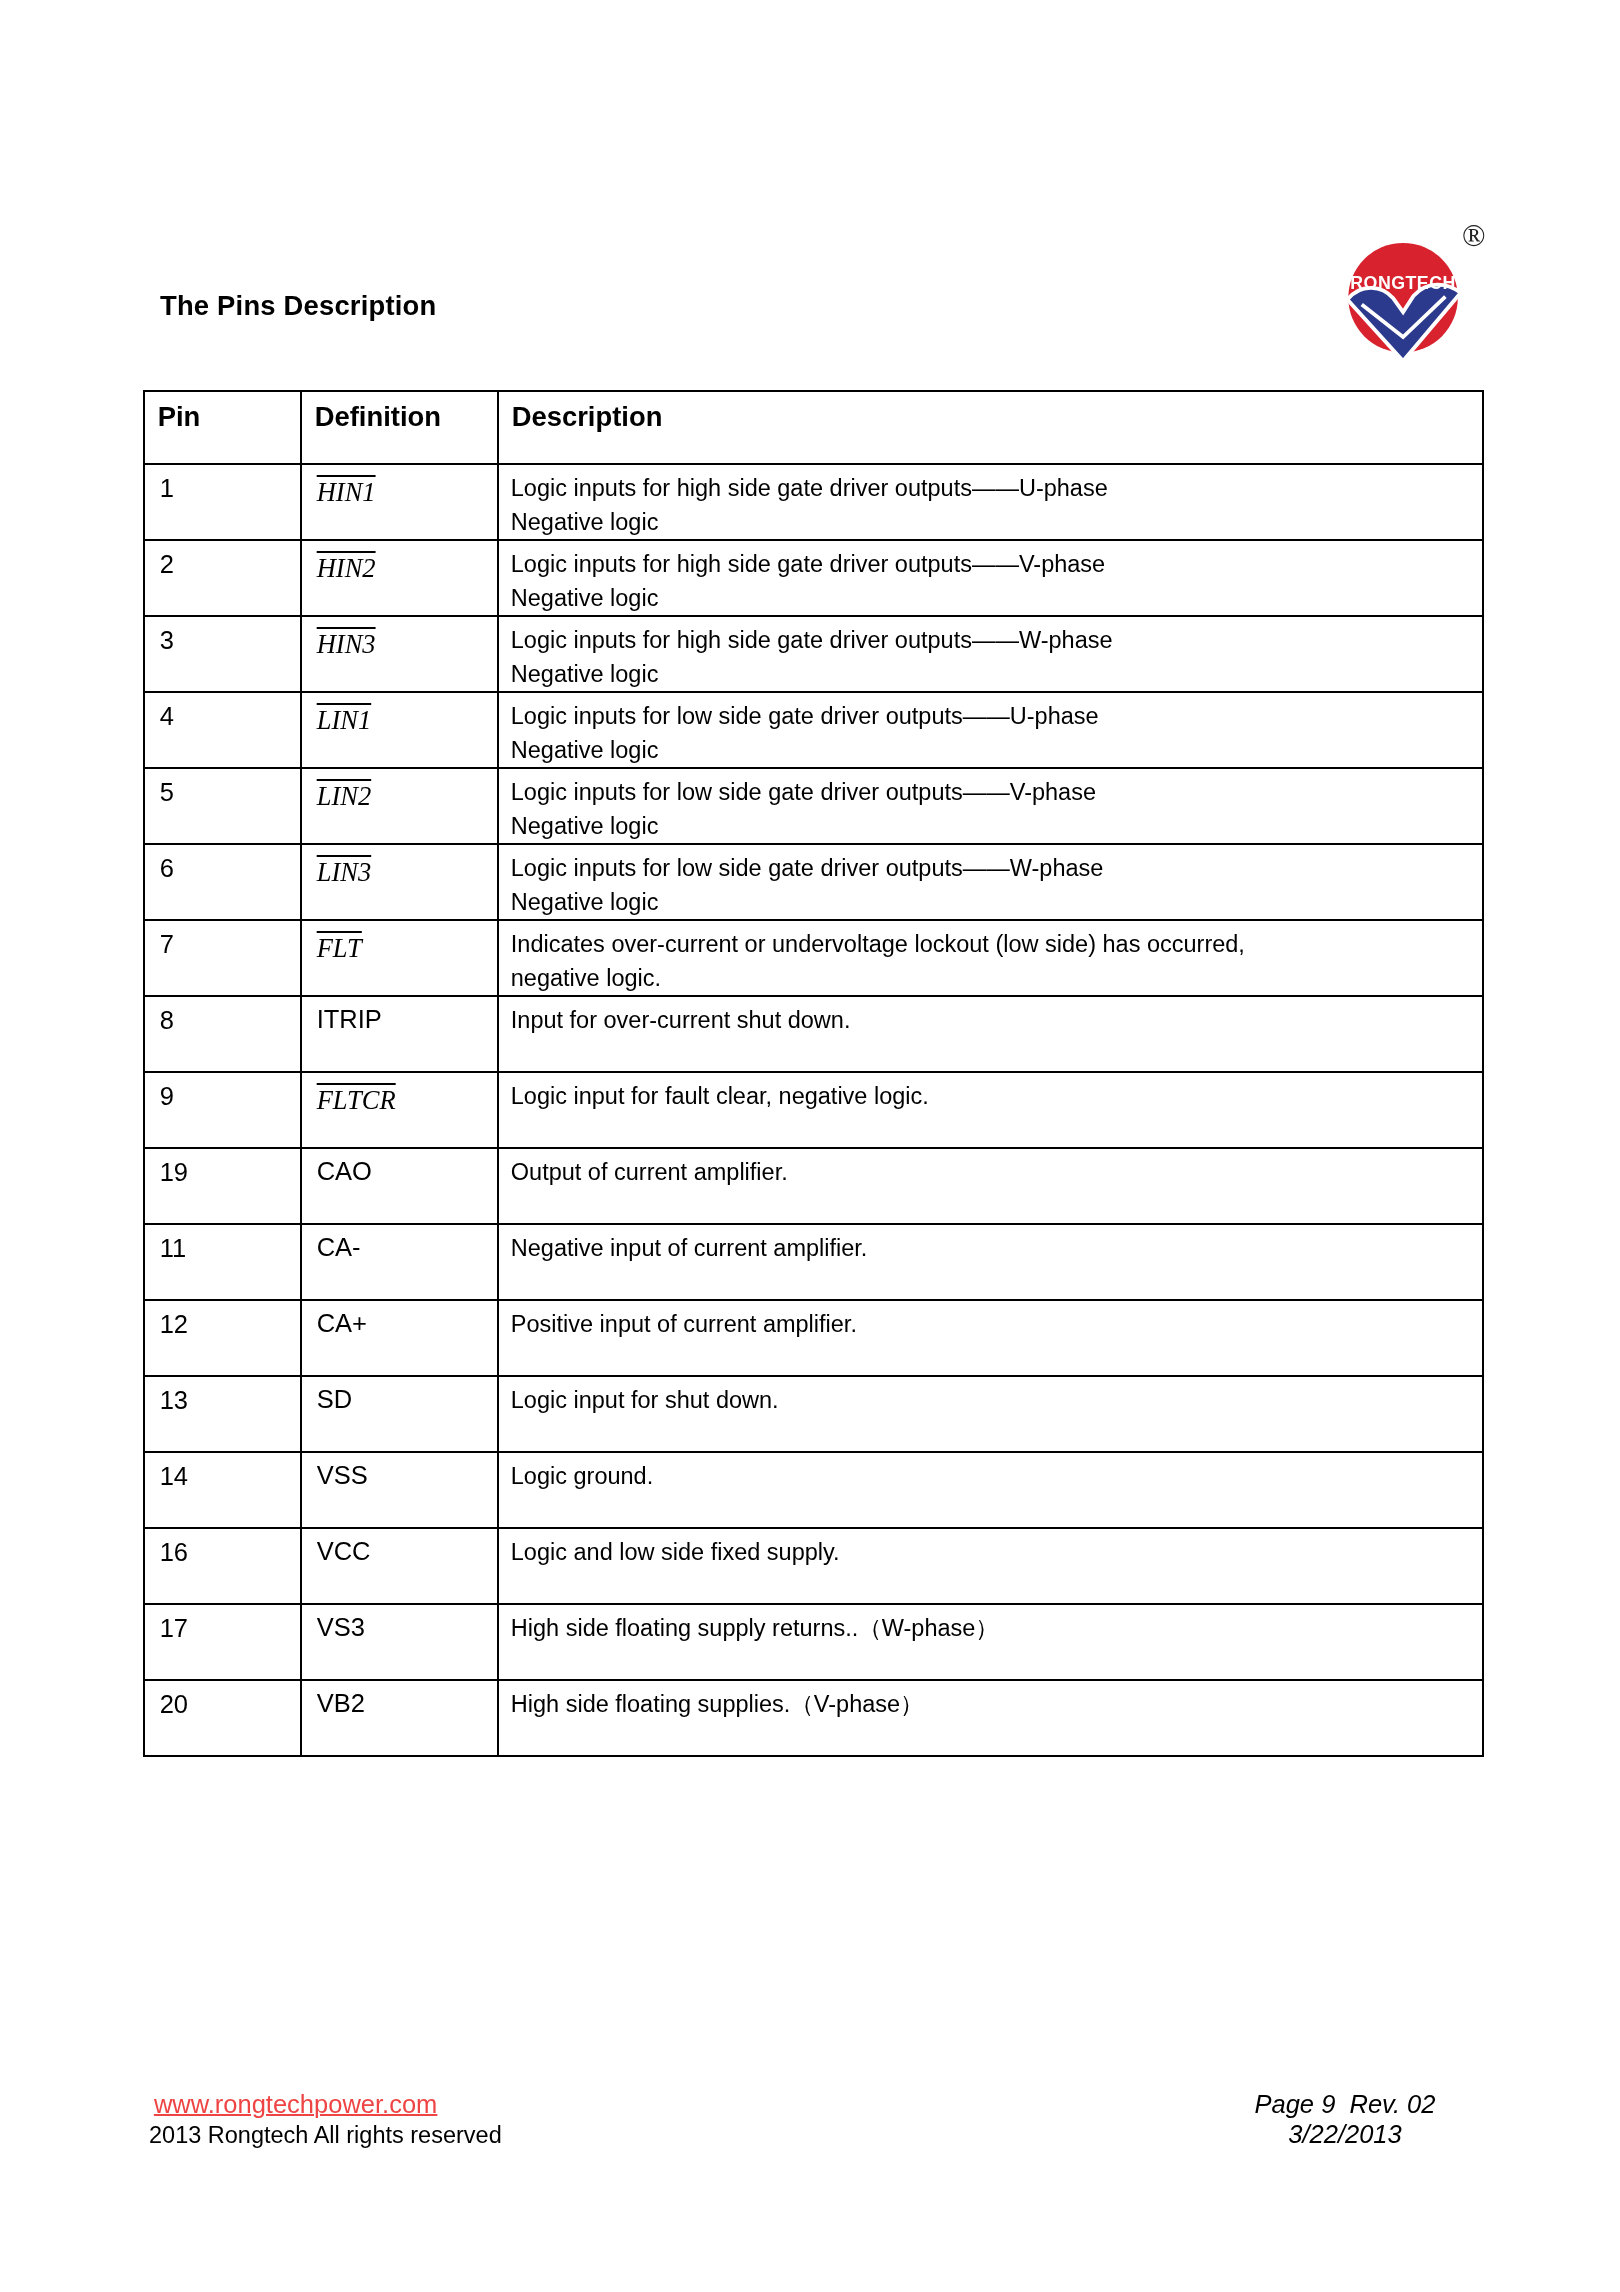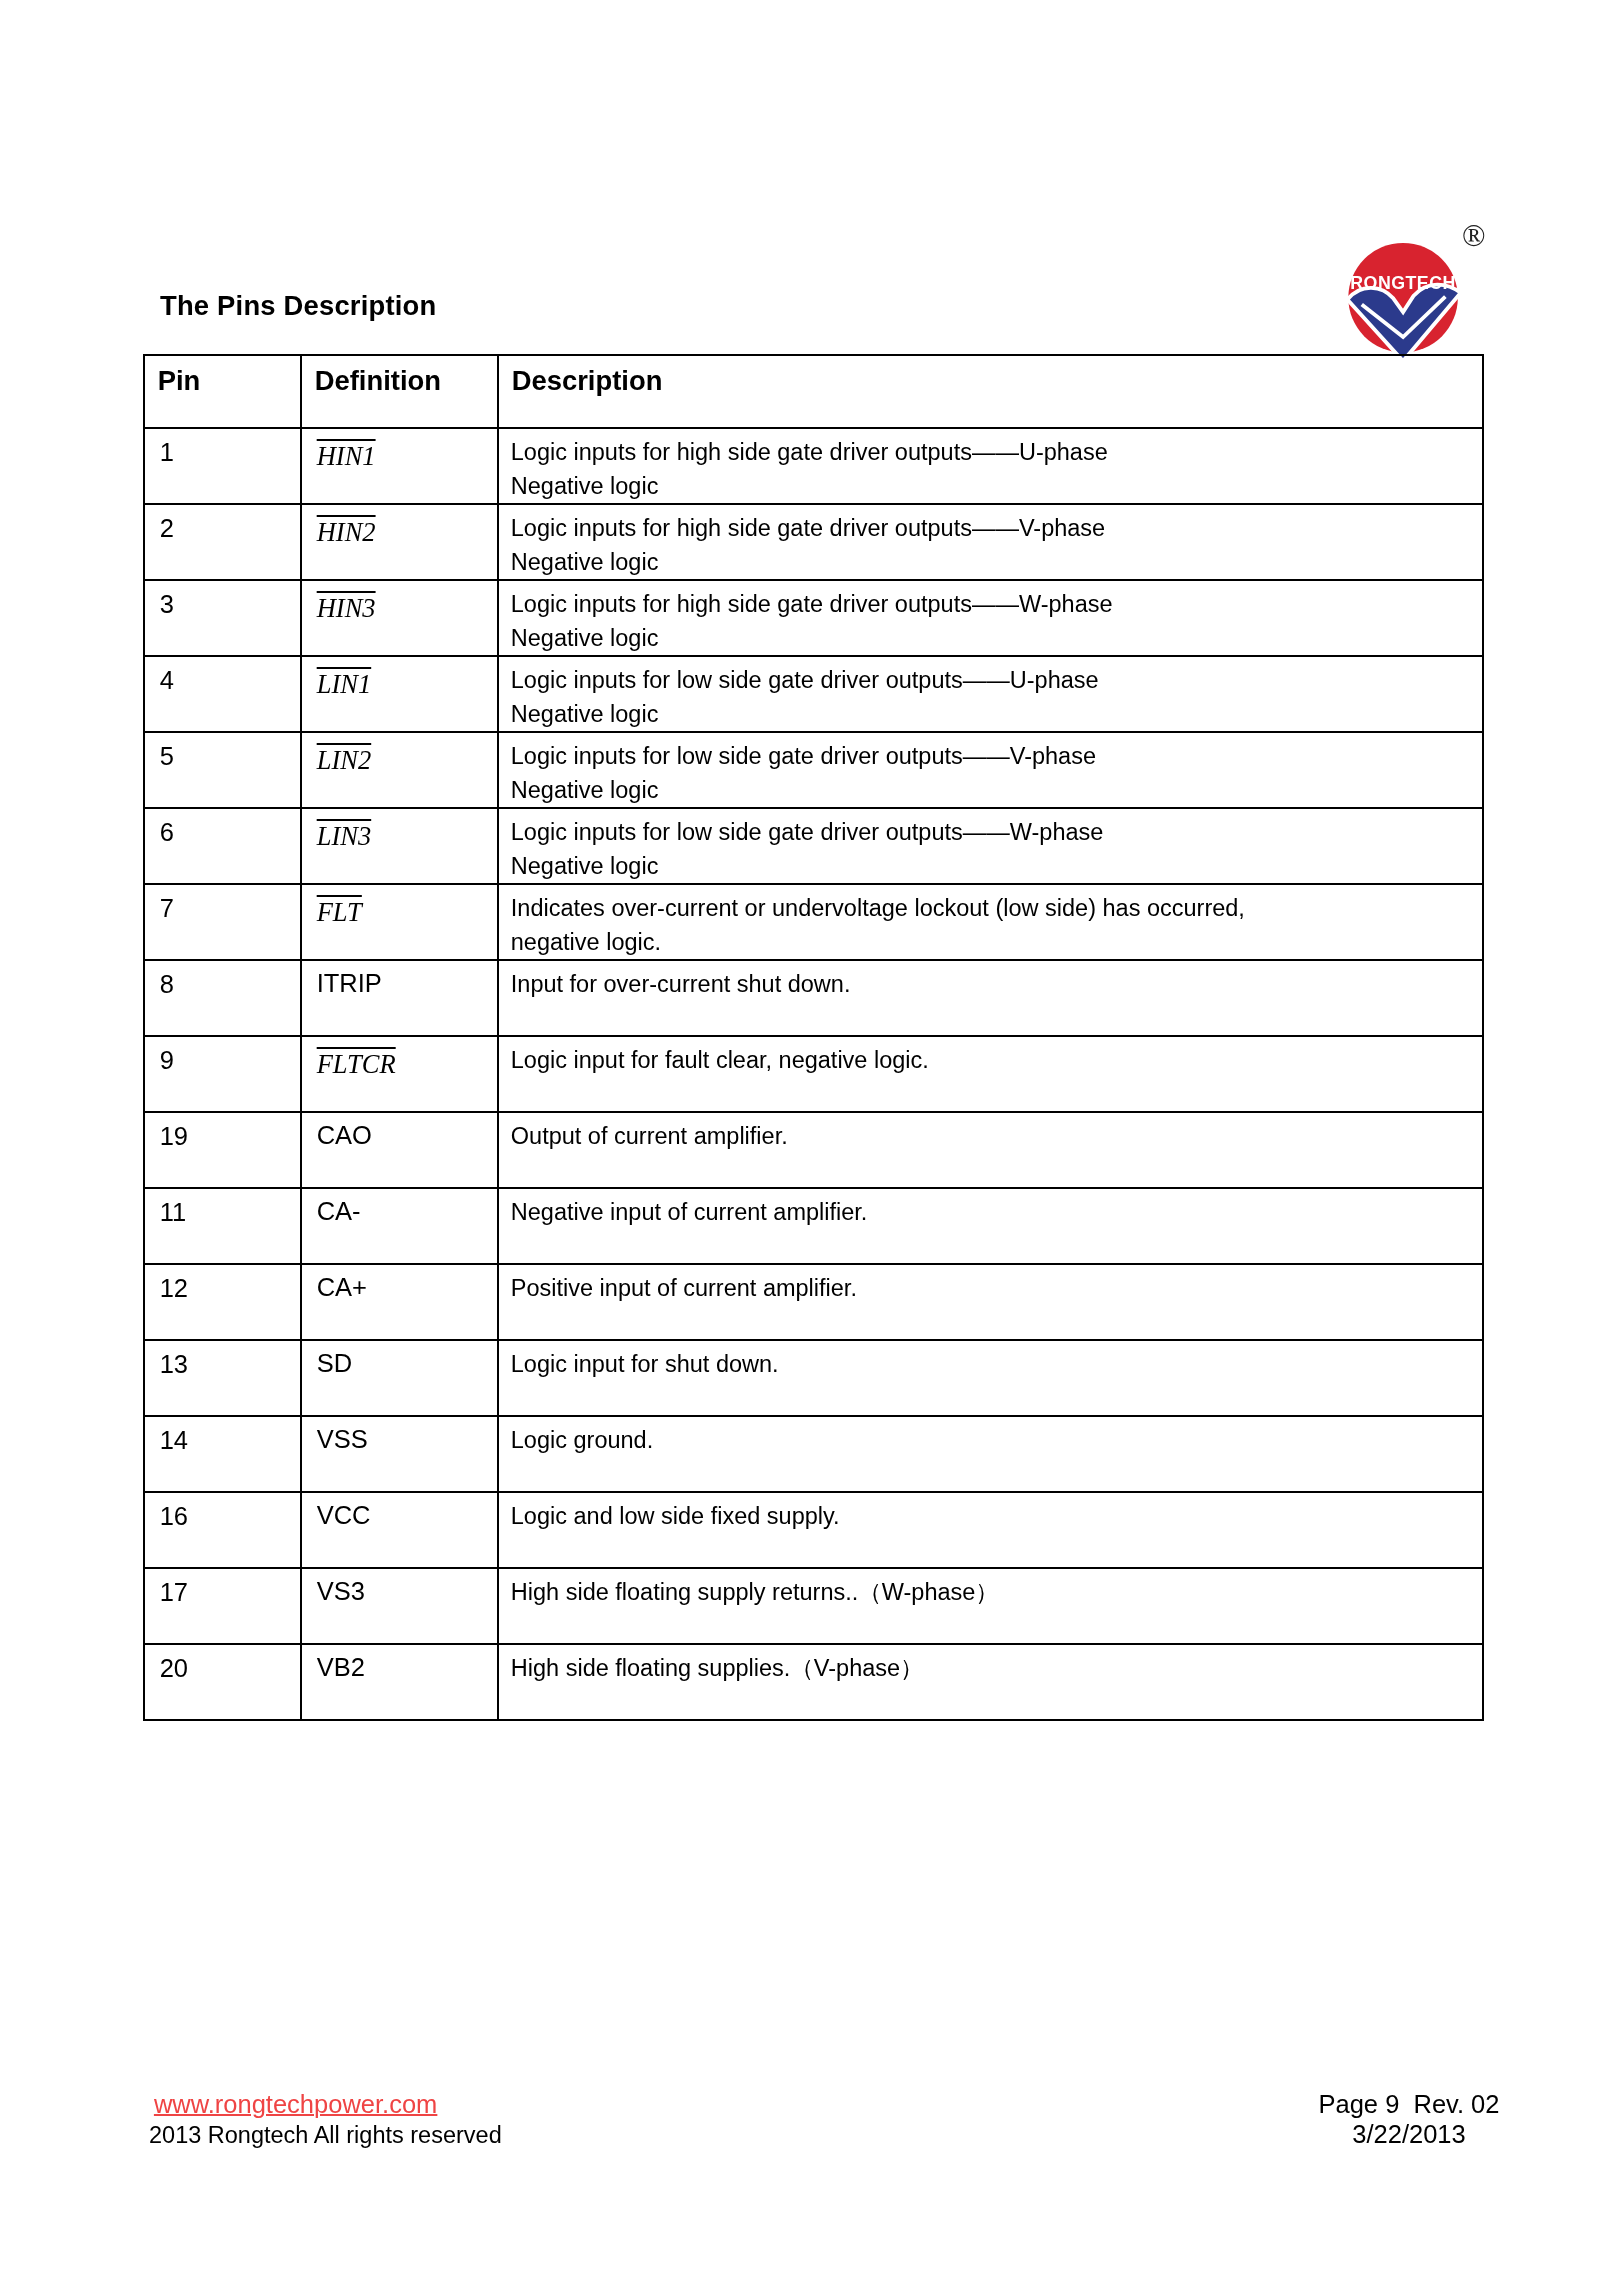--- a/index.html
+++ b/index.html
@@ -45,21 +45,21 @@
     top: -3.9px;
     font-family: "Liberation Serif", serif;
     font-size: 31px;
     color: #222222;
   }
 
   
   .pin-table {
     position: absolute;
     left: 143px;
-    top: 354px;
+    top: 390px;
     width: 1339px;
     border-collapse: collapse;
     table-layout: fixed;
   }
   .pin-table th, .pin-table td {
     border: 2px solid #000000;
     vertical-align: top;
     overflow: hidden;
   }
   .pin-table thead tr { height: 73px; }
@@ -106,24 +106,25 @@
     text-decoration-thickness: 2px;
     cursor: pointer;
   }
   .copyright {
     margin-top: 2.9px;
     font-size: 23.5px;
     color: #000000;
   }
   .footer-right {
     position: absolute;
-    left: 1299px;
+    left: 1235px;
     top: 2090px;
     width: 220px;
     text-align: center;
+    font-style: italic;
   }
   .footer-right .page-info { font-size: 25.5px; white-space: pre; }
   .footer-right .date { font-size: 25.5px; margin-top: 1px; }
 </style>
 </head>
 <body>
 
 <div class="page">
 
   <h1 class="title">The Pins Description</h1>

